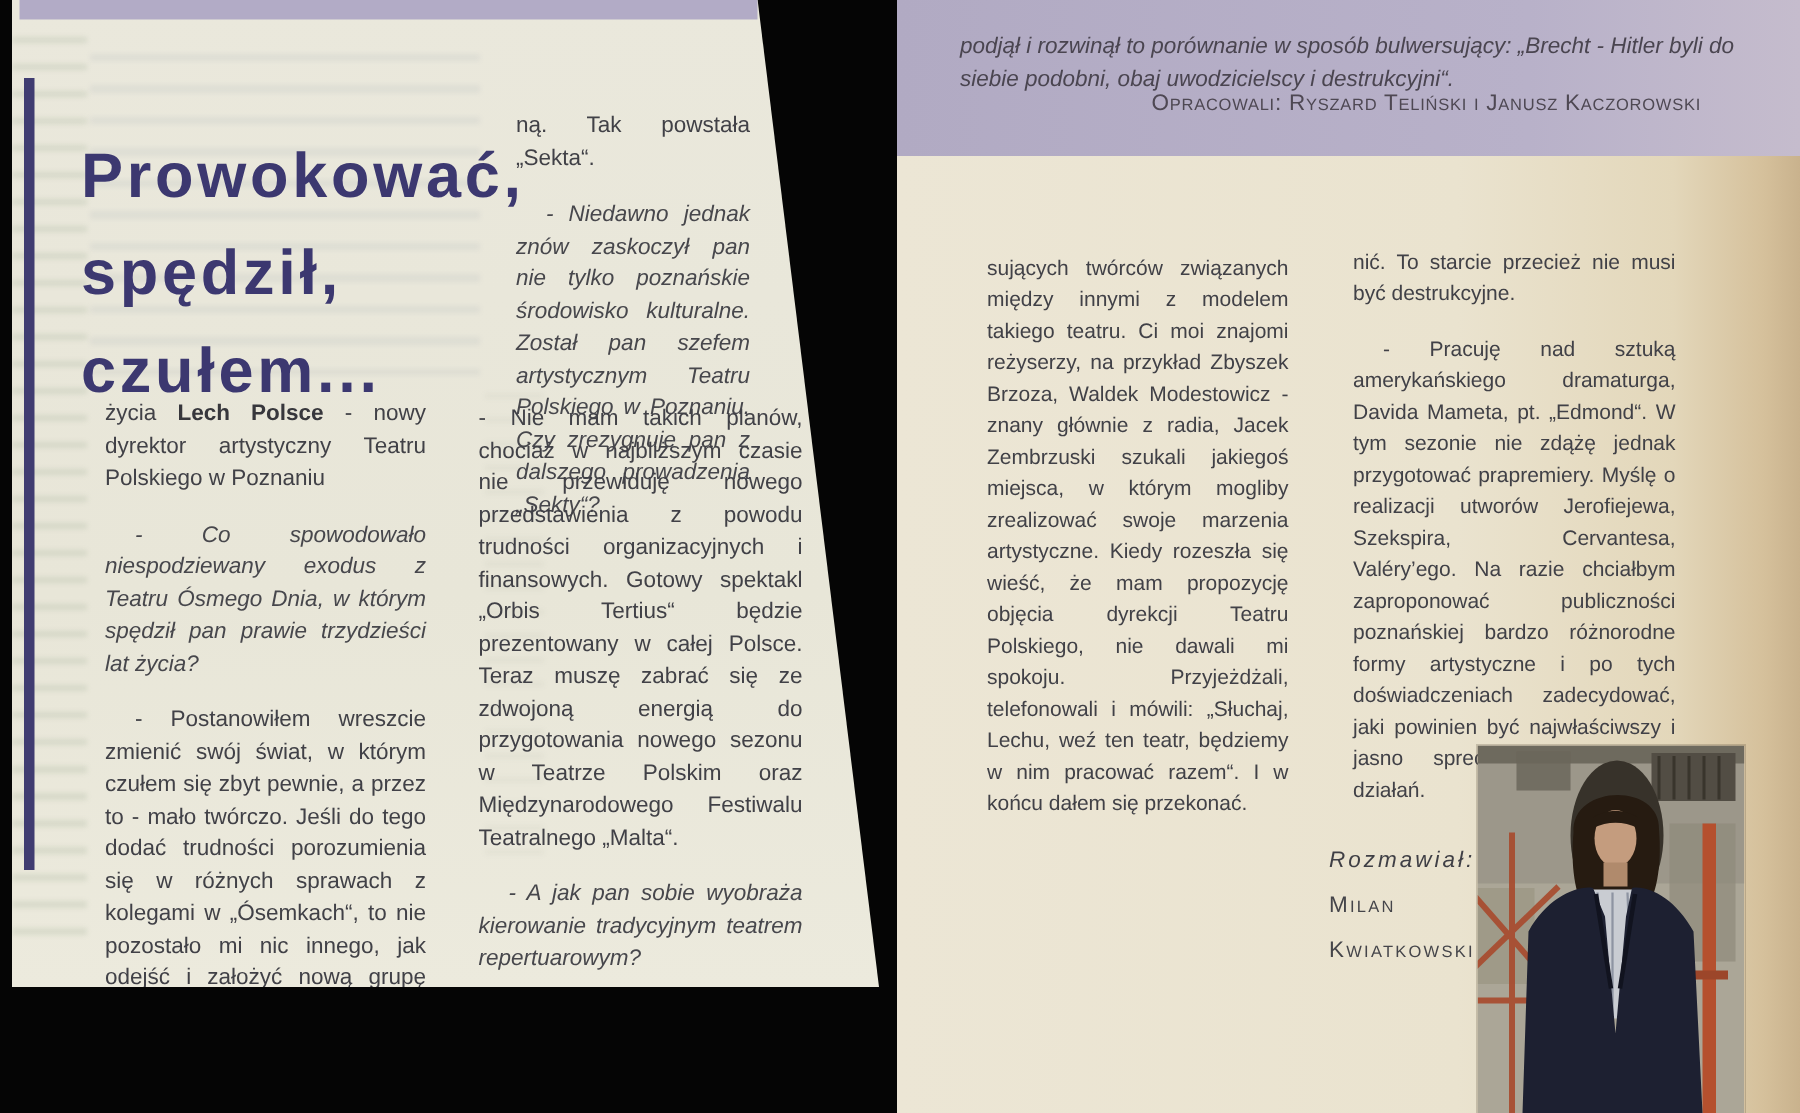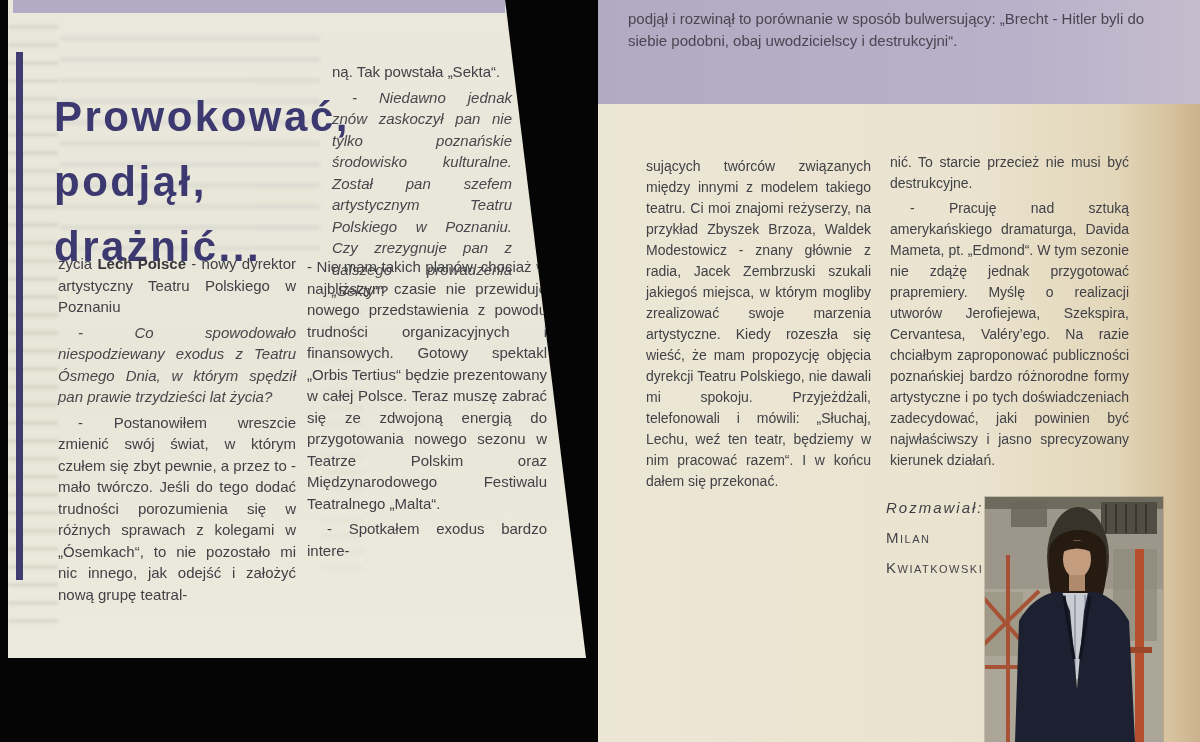--- a/index.html
+++ b/index.html
@@ -19,36 +19,36 @@
   .ghost.g1{left:0;top:16px;width:50px;height:620px;
     background:repeating-linear-gradient(180deg,transparent 0 9px,rgba(110,135,105,.28) 9px 13px,transparent 13px 18px);}
   .ghost.g2{left:52px;top:20px;width:260px;height:230px;
     background:repeating-linear-gradient(180deg,transparent 0 16px,rgba(100,120,140,.16) 16px 21px);}
   .ghost.g3{left:315px;top:250px;width:40px;height:330px;
     background:repeating-linear-gradient(180deg,transparent 0 12px,rgba(120,130,110,.10) 12px 16px);}
   .headline{position:absolute;left:46px;top:56px;width:280px;color:#3c3870;
     font-weight:700;font-size:42px;letter-spacing:2.5px;line-height:65px;}
   .headline div{white-space:nowrap;}
   .body-text{color:#414147;font-size:15px;line-height:21.5px;text-align:justify;}
-  .body-text p{margin:4px;}
+  .body-text p{margin:16px;}
   .body-text p.ind{text-indent:20px;}
   .body-text p.q{font-style:italic;color:#47474c;}
   .col1{position:absolute;left:46px;top:249px;width:246px;}
   .col2-top{position:absolute;left:320px;top:57px;width:188px;}
   .col2-bottom{position:absolute;left:295px;top:252px;width:248px;}
   .intro b{font-weight:700;color:#37373c;}
   
   .right-piece{
     position:absolute;left:598px;top:0;width:602px;height:742px;
     background:linear-gradient(90deg,#ece6d5 0%,#eae3cf 62%,#e3d7ba 86%,#d5c09b 96%,#c9b28d 100%);
   }
   .band{position:absolute;left:0;top:0;width:100%;height:104px;
     background:linear-gradient(90deg,#b1aac3 0%,#b8b1c9 70%,#c5bccd 100%);}
-  .band-text{position:absolute;left:30px;top:8px;width:524px;margin:0;
-    color:#4a4550;font-size:15px;line-height:22px;}
+  .band-text{position:absolute;left:30px;top:8px;width:524px;margin:12px;
+    color:#4a4550;font-size:15px;line-height:22px;font-style:italic;}
   .credit{position:absolute;right:66px;top:60px;margin:0;color:#4e4853;
     font-variant:small-caps;font-size:15px;letter-spacing:.5px;white-space:nowrap;}
   .colA{position:absolute;left:44px;top:152px;width:233px;}
   .colB{position:absolute;left:288px;top:148px;width:247px;}
   .rp .body-text{font-size:14px;line-height:21px;}
   .interviewer{margin-top:26px;}
   .interviewer .lbl{font-style:italic;letter-spacing:2px;color:#3f3f45;font-size:15px;}
   .interviewer .nm{font-variant:small-caps;letter-spacing:1.5px;color:#45454a;font-size:15px;margin-top:9px;}
   .photo{position:absolute;left:387px;top:497px;width:178px;height:245px;margin:0;
     overflow:hidden;box-shadow:0 0 0 1px rgba(90,80,60,.25);}
@@ -61,44 +61,46 @@
 
   <section class="left-piece">
     <div class="left-lavender-strip"></div>
     <div class="ghost g1"></div>
     <div class="ghost g2"></div>
     <div class="ghost g3"></div>
     <div class="accent-bar"></div>
 
     <h1 class="headline">
       <div>Prowokować,</div>
-      <div>podjął,</div>
-      <div>drażnić...</div>
+      <div>spędził,</div>
+      <div>czułem...</div>
     </h1>
 
     <div class="col1 body-text">
       <p class="intro"><span>życia </span><b>Lech Polsce</b><span> - nowy dyrektor artystyczny Teatru Polskiego w Poznaniu</span></p>
       <p class="q ind">- Co spowodowało niespodziewany exodus z Teatru Ósmego Dnia, w którym spędził pan prawie trzydzieści lat życia?</p>
       <p class="ind">- Postanowiłem wreszcie zmienić swój świat, w którym czułem się zbyt pewnie, a przez to - mało twórczo. Jeśli do tego dodać trudności porozumienia się w różnych sprawach z kolegami w „Ósemkach“, to nie pozostało mi nic innego, jak odejść i założyć nową grupę teatral-</p>
     </div>
 
     <div class="col2-top body-text">
       <p>ną. Tak powstała „Sekta“.</p>
       <p class="q ind">- Niedawno jednak znów zaskoczył pan nie tylko poznańskie środowisko kulturalne. Został pan szefem artystycznym Teatru Polskiego w Poznaniu. Czy zrezygnuje pan z dalszego prowadzenia „Sekty“?</p>
     </div>
 
     <div class="col2-bottom body-text">
       <p>- Nie mam takich planów, chociaż w najbliższym czasie nie przewiduję nowego przedstawienia z powodu trudności organizacyjnych i finansowych. Gotowy spektakl „Orbis Tertius“ będzie prezentowany w całej Polsce. Teraz muszę zabrać się ze zdwojoną energią do przygotowania nowego sezonu w Teatrze Polskim oraz Międzynarodowego Festiwalu Teatralnego „Malta“.</p>
+      <p class="q ind">- A jak pan sobie wyobraża kierowanie tradycyjnym teatrem repertuarowym?</p>
       <p class="ind">- Spotkałem exodus bardzo intere-</p>
     </div>
   </section>
 
   <section class="right-piece rp">
     <header class="band">
       <p class="band-text">podjął i rozwinął to porównanie w sposób bulwersujący: „Brecht - Hitler byli do siebie podobni, obaj uwodzicielscy i destrukcyjni“.</p>
+      <p class="credit">Opracowali: Ryszard Teliński i Janusz Kaczorowski</p>
     </header>
 
     <div class="colA body-text">
       <p>sujących twórców związanych między innymi z modelem takiego teatru. Ci moi znajomi reżyserzy, na przykład Zbyszek Brzoza, Waldek Modestowicz - znany głównie z radia, Jacek Zembrzuski szukali jakiegoś miejsca, w którym mogliby zrealizować swoje marzenia artystyczne. Kiedy rozeszła się wieść, że mam propozycję objęcia dyrekcji Teatru Polskiego, nie dawali mi spokoju. Przyjeżdżali, telefonowali i mówili: „Słuchaj, Lechu, weź ten teatr, będziemy w nim pracować razem“. I w końcu dałem się przekonać.</p>
     </div>
 
     <div class="colB body-text">
       <p>nić. To starcie przecież nie musi być destrukcyjne.</p>
       <p class="ind">- Pracuję nad sztuką amerykańskiego dramaturga, Davida Mameta, pt. „Edmond“. W tym sezonie nie zdążę jednak przygotować prapremiery. Myślę o realizacji utworów Jerofiejewa, Szekspira, Cervantesa, Valéry’ego. Na razie chciałbym zaproponować publiczności poznańskiej bardzo różnorodne formy artystyczne i po tych doświadczeniach zadecydować, jaki powinien być najwłaściwszy i jasno sprecyzowany kierunek działań.</p>
       <div class="interviewer">

